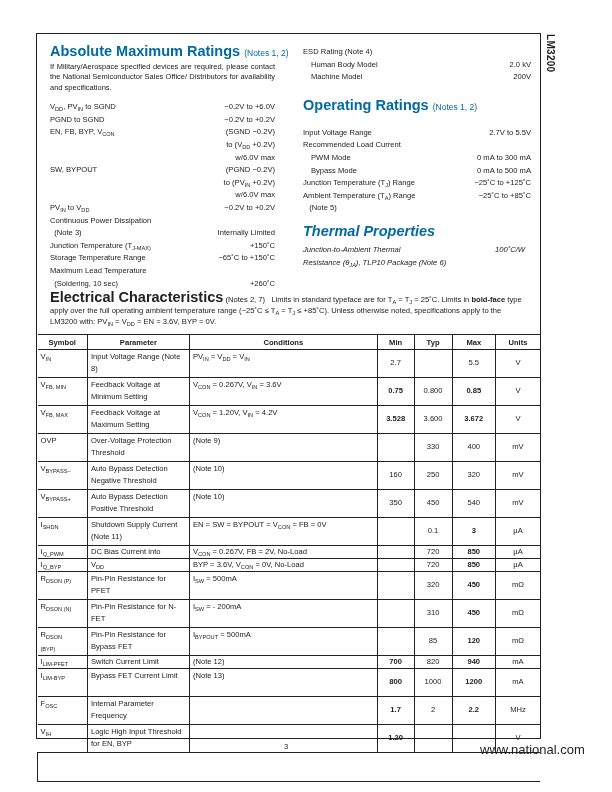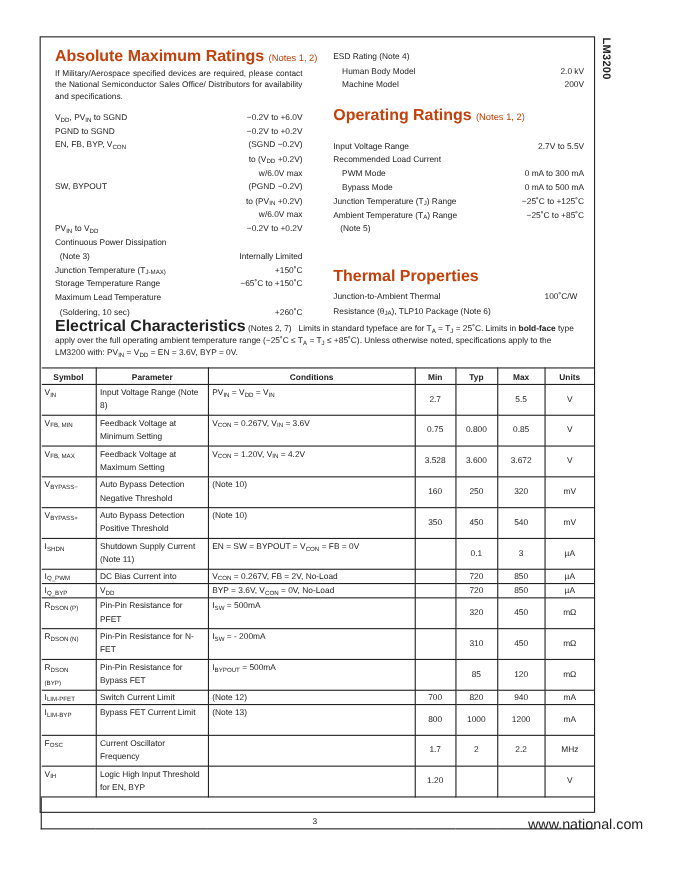--- a/index.html
+++ b/index.html
@@ -1,39 +1,39 @@
 <!DOCTYPE html>
 <html><head>
 <meta charset="utf-8">
 <style>
   html, body { margin:0; padding:0; background:#fff; }
   body { width:612px; height:792px; position:relative; font-family:"Liberation Sans", sans-serif; color:#222; overflow:hidden; }
   .frame { position:absolute; left:36px; top:33px; width:503px; height:704px; border:1px solid #222; border-top:1.5px solid #222; }
   .sidetitle { position:absolute; left:545px; top:34px; writing-mode:vertical-rl; font-weight:bold; font-size:10px; color:#222; letter-spacing:0.3px; }
-  .h2 { font-weight:bold; font-size:14.5px; color:#c2410c; white-space:nowrap; }
+  .h2 { font-weight:bold; font-size:14.5px; color:#0369a1; white-space:nowrap; }
   .h2 .notes { font-weight:normal; font-size:8.5px; }
   .row { display:flex; justify-content:space-between; font-size:7.6px; line-height:12.6px; }
   .row .v { text-align:right; }
   sub { font-size:5.6px; vertical-align:-1.5px; line-height:0; }
   .abs { position:absolute; left:50px; top:43px; width:225px; }
   .warn { font-weight:normal; font-size:7.5px; line-height:10.4px; margin-top:3px; text-align:justify; }
   .abs .list { margin-top:8px; }
   .indent { padding-left:8px;gap:46px; }
   .right-col { position:absolute; left:303px; top:46px; width:228px; }
   .oper { margin-top:13px; }
-  .thermal { margin-top:28px; }
+  .thermal { margin-top:8px;font-style:italic; }
   .ec { position:absolute; left:50px; top:292px; width:480px; }
   .ec .desc { font-size:7.6px; line-height:11.2px; }
   .ec .desc b { font-weight:bold; }
   .ec .desc .inlinehead { font-weight:bold; font-size:14.5px; }
   table.ec-table { position:absolute; left:37px; top:334px; width:503px; border-collapse:collapse; font-size:7.6px; }
   table.ec-table th { font-weight:bold; font-size:7.6px; height:14px; border:1px solid #222; border-top:1.5px solid #222; text-align:center; padding:0 2px;margin-top:19px; }
   table.ec-table td { border:1px solid #222; padding:1px 3px; vertical-align:top; line-height:12.3px; }
   table.ec-table td.num { text-align:center; vertical-align:middle; }
-  table.ec-table td.bold { font-weight:normal; }
+  table.ec-table td.bold { font-weight:bold; }
   table.ec-table tr.tall td { height:25px; }
   table.ec-table tr.short td { height:10px; line-height:10px; }
   table.ec-table tr.blank td { height:26px; border-left:1px solid #222; }
   table.ec-table th:first-child, table.ec-table td:first-child { border-left:none; }
   table.ec-table th:last-child, table.ec-table td:last-child { border-right:none; }
   .footer-page { position:absolute; left:284px; top:742px; font-size:7.6px; }
   .footer-url { position:absolute; left:480px; top:742px; font-size:13px; }
 </style>
 </head>
 <body>
@@ -196,20 +196,29 @@
       <tr class="tall">
         <td>V<sub>FB, MAX</sub></td>
         <td>Feedback Voltage at Maximum Setting</td>
         <td>V<sub>CON</sub> = 1.20V, V<sub>IN</sub> = 4.2V</td>
         <td class="num bold">3.528</td>
         <td class="num">3.600</td>
         <td class="num bold">3.672</td>
         <td class="num">V</td>
       </tr>
       <tr class="tall">
+        <td>OVP</td>
+        <td>Over-Voltage Protection Threshold</td>
+        <td>(Note 9)</td>
+        <td class="num"></td>
+        <td class="num">330</td>
+        <td class="num">400</td>
+        <td class="num">mV</td>
+      </tr>
+      <tr class="tall">
         <td>V<sub>BYPASS−</sub></td>
         <td>Auto Bypass Detection Negative Threshold</td>
         <td>(Note 10)</td>
         <td class="num">160</td>
         <td class="num">250</td>
         <td class="num">320</td>
         <td class="num">mV</td>
       </tr>
       <tr class="tall">
         <td>V<sub>BYPASS+</sub></td>
@@ -287,21 +296,21 @@
         <td>I<sub>LIM-BYP</sub></td>
         <td>Bypass FET Current Limit</td>
         <td>(Note 13)</td>
         <td class="num bold">800</td>
         <td class="num">1000</td>
         <td class="num bold">1200</td>
         <td class="num">mA</td>
       </tr>
       <tr class="tall">
         <td>F<sub>OSC</sub></td>
-        <td>Current Oscillator Frequency</td>
+        <td>Internal Parameter Frequency</td>
         <td></td>
         <td class="num bold">1.7</td>
         <td class="num">2</td>
         <td class="num bold">2.2</td>
         <td class="num">MHz</td>
       </tr>
       <tr class="tall">
         <td>V<sub>IH</sub></td>
         <td>Logic High Input Threshold for EN, BYP</td>
         <td></td>

